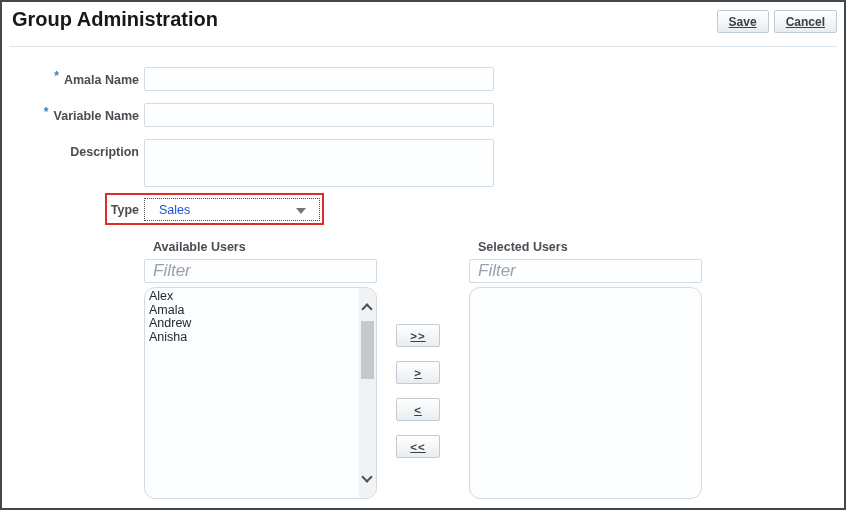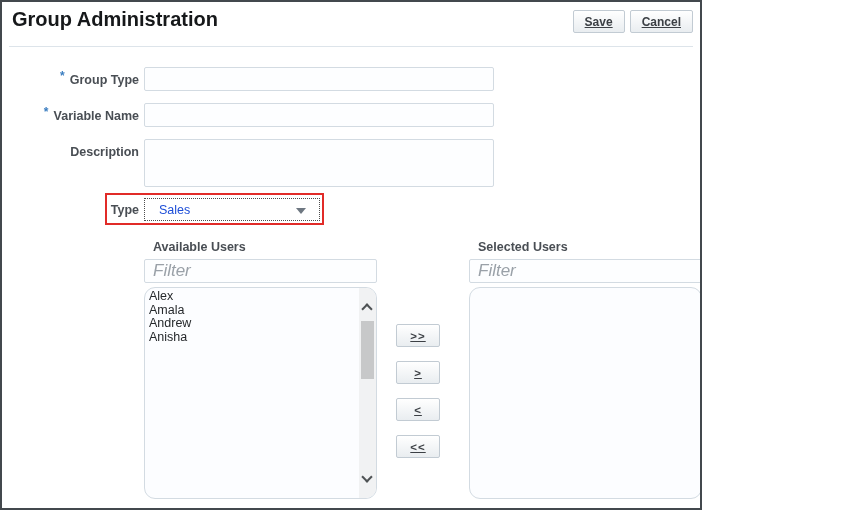--- a/index.html
+++ b/index.html
@@ -1,21 +1,21 @@
 <!DOCTYPE html>
 <html><head>
 <meta charset="utf-8">
 <style>
   * { box-sizing: border-box; margin: 0; padding: 0; }
   html,body { background:#fff; }
   body { font-family: "Liberation Sans", sans-serif; }
 
   .page {
     position: relative;
-    width: 702px; height: 510px;
+    width: 846px; height: 510px;
     border: 2px solid #43484d;
     background: #ffffff;
     overflow: hidden;
   }
 
   .page-title {
     position: absolute; left: 10px; top: 6px;
     font-size: 20px; font-weight: bold; color: #16181a;
   }
 
@@ -131,21 +131,21 @@
   <div class="page-title">Group Administration</div>
 
   <div class="header-buttons">
     <button class="btn">Save</button>
     <button class="btn">Cancel</button>
   </div>
 
   <div class="header-divider"></div>
 
   <div class="field-label" style="top:71px">
-    <span class="req">*</span><span>Group Type</span>
+    <span class="req">*</span><span>Amala Name</span>
   </div>
   <input class="text-input" style="left: 142px; top: 65px; width: 350px; height: 24px;" value="">
 
   <div class="field-label" style="top:107px">
     <span class="req">*</span><span>Variable Name</span>
   </div>
   <input class="text-input" style="left: 142px; top: 101px; width: 350px; height: 24px;" value="">
 
   <div class="field-label" style="top:143px">Description</div>
   <textarea class="text-input" style="left: 142px; top: 137px; width: 350px; height: 48px;"></textarea>

